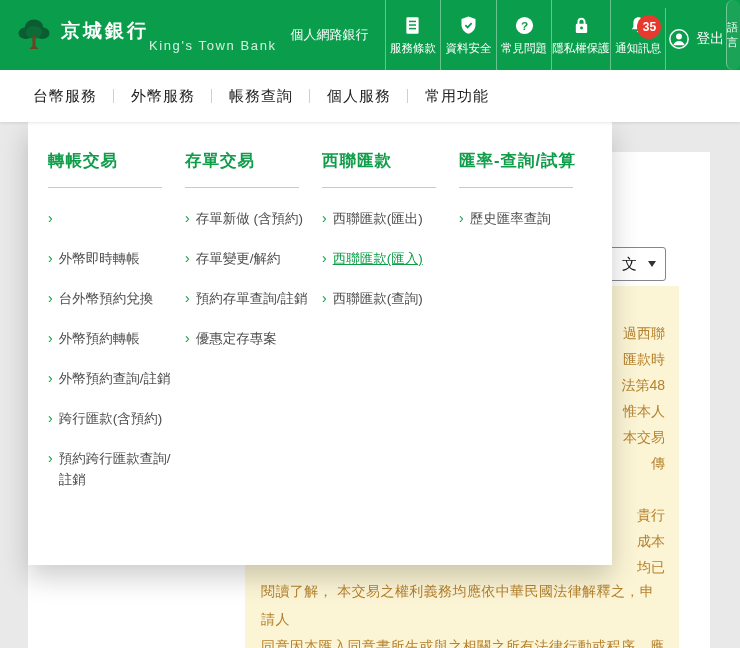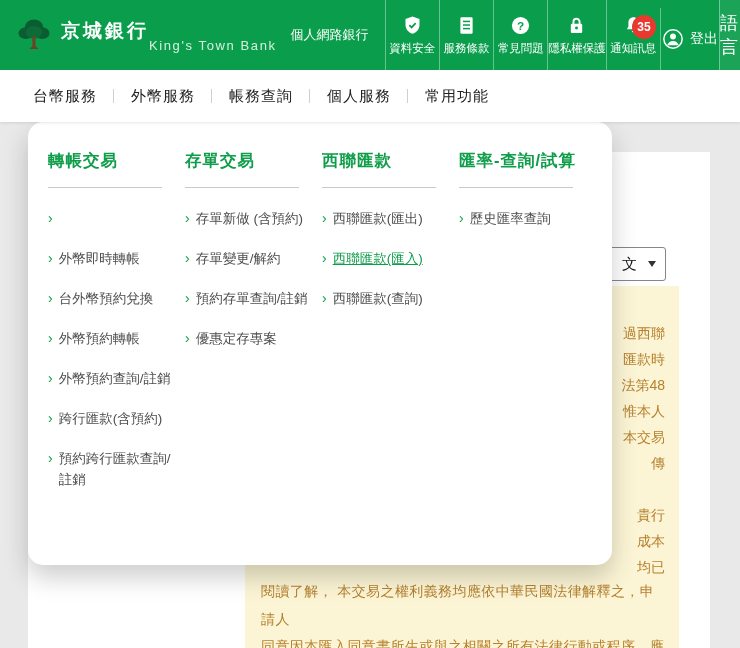--- a/index.html
+++ b/index.html
@@ -36,21 +36,21 @@
   }
   .logout {
     width:73px; border-left:1px solid rgba(255,255,255,.38);
     display:flex; align-items:center; justify-content:center; gap:6px;
     color:#fff; font-size:14px; cursor:pointer; white-space:nowrap;margin-top:8px;
   }
   .lang {
     flex:1; border-left:1px solid rgba(255,255,255,.38);
     background:rgba(255,255,255,.07);
     display:flex; align-items:center; justify-content:center;
-    color:#fff; font-size:18px; letter-spacing:2px; cursor:pointer;
+    color:#fff; font-size:11px; letter-spacing:2px; cursor:pointer;border-radius:14px;
   }
 
   
   .main-nav {
     position:absolute; top:70px; left:0; right:0; height:52px;
     background:#fff; z-index:20; display:flex; align-items:center;
     padding-left:16px; box-shadow:0 1px 3px rgba(0,0,0,.10);
   }
   .nav-item {
     padding:0 17px; line-height:52px; font-size:15px; letter-spacing:1px;
@@ -79,21 +79,21 @@
     background:#fcf5d5; z-index:2; color:#b5812e; font-size:14px;
   }
   .notice-frags { position:absolute; top:34px; left:0; right:14px; text-align:right; }
   .frag-line { height:26px; line-height:26px; }
   .notice-lines { position:absolute; top:292px; left:16px; right:14px; line-height:27.5px; letter-spacing:.4px; }
 
   
   .mega-menu {
     position:absolute; left:28px; top:122px; width:584px; height:443px;
     background:#fff; z-index:10; box-shadow:0 12px 26px rgba(0,0,0,.20);
-    padding:28px 0 8px 20px; display:flex;border-radius:15px;
+    padding:28px 0 8px 20px; display:flex;
   }
   .menu-col { width:137px; }
   .menu-col-title { color:#0f9d4a; font-size:16.5px; font-weight:bold; letter-spacing:1px; white-space:nowrap; }
   .menu-col-rule { width:114px; border-bottom:1px solid #c9c9c9; margin:15px 0 20px; }
   .menu-item {
     display:flex; gap:6px; margin-bottom:19px; padding-right:8px;
     font-size:13.5px; line-height:21px; color:#4d4d4d; cursor:pointer;
   }
   .menu-item .chev { color:#0f9d4a; flex:none; font-size:14px; line-height:21px; }
   .menu-item.active .menu-item-text { color:#0f9d4a; text-decoration:underline; }
@@ -216,34 +216,34 @@
     </svg>
     <div class="logo-text">
       <div class="logo-cn">京城銀行</div>
       <div class="logo-en">King's Town Bank</div>
     </div>
   </div>
   <div class="product">個人網路銀行</div>
 
   <div class="qcell">
     <svg width="21" height="21" viewBox="0 0 24 24">
-      <path d="M12 1.8l8 2.8v6.5c0 5-3.4 8.7-8 10.4-4.6-1.7-8-5.4-8-10.4V4.6L12 1.8z" fill="#fff"></path>
-      <path d="M8.4 11.6l2.6 2.6 4.6-4.8" stroke="#0a9e4c" stroke-width="2" fill="none"></path>
-    </svg>
-    <span class="qlabel">資料安全</span>
-  </div>
-
-  <div class="qcell">
-    <svg width="21" height="21" viewBox="0 0 24 24">
       <rect x="5" y="2.5" width="14" height="19" rx="1.5" fill="#fff"></rect>
       <rect x="8" y="6.5" width="8" height="1.7" fill="#0a9e4c"></rect>
       <rect x="8" y="10.6" width="8" height="1.7" fill="#0a9e4c"></rect>
       <rect x="8" y="14.7" width="8" height="1.7" fill="#0a9e4c"></rect>
     </svg>
     <span class="qlabel">服務條款</span>
+  </div>
+
+  <div class="qcell">
+    <svg width="21" height="21" viewBox="0 0 24 24">
+      <path d="M12 1.8l8 2.8v6.5c0 5-3.4 8.7-8 10.4-4.6-1.7-8-5.4-8-10.4V4.6L12 1.8z" fill="#fff"></path>
+      <path d="M8.4 11.6l2.6 2.6 4.6-4.8" stroke="#0a9e4c" stroke-width="2" fill="none"></path>
+    </svg>
+    <span class="qlabel">資料安全</span>
   </div>
 
   <div class="qcell">
     <svg width="21" height="21" viewBox="0 0 24 24">
       <circle cx="12" cy="12" r="9.8" fill="#fff"></circle>
       <text x="12" y="16.8" text-anchor="middle" font-size="13.5" font-weight="bold" fill="#0a9e4c">?</text>
     </svg>
     <span class="qlabel">常見問題</span>
   </div>
 

